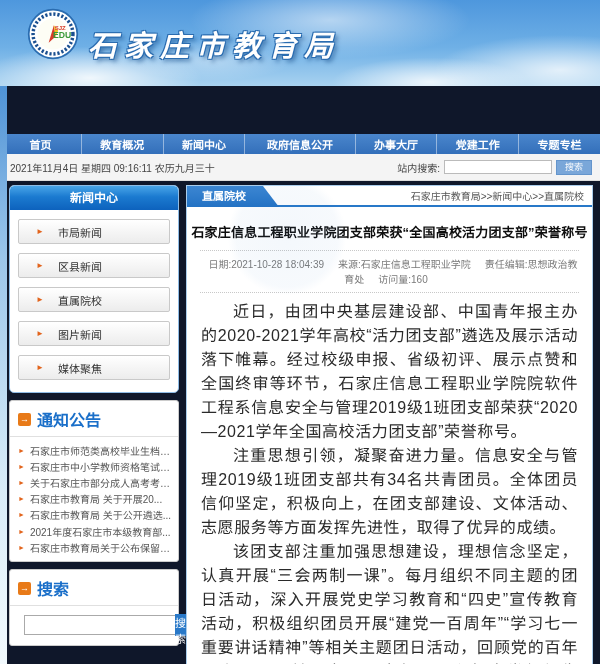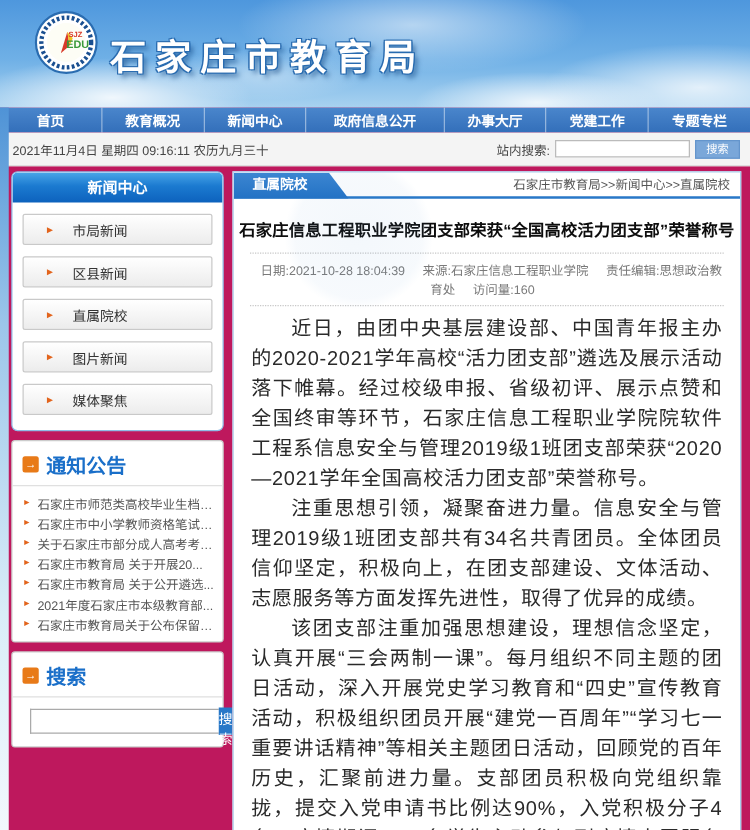--- a/index.html
+++ b/index.html
@@ -1,40 +1,41 @@
 <!DOCTYPE html>
 <html lang="zh-CN"><head>
 <meta charset="utf-8">
 <style>
   * { margin:0; padding:0; box-sizing:border-box; }
   html,body { width:600px; }
   body { font-family:"Liberation Sans","DejaVu Sans",sans-serif; background:#fff; }
-  .page { position:relative; width:600px; height:664px; overflow:hidden; background:#be185d; }
+  .page { position:relative; width:600px; height:664px; overflow:hidden; background:#0f172a; }
 
   
   .site-header{
     position:relative; height:86px; overflow:hidden;
     background:
       radial-gradient(ellipse 160px 45px at 90px 78px, rgba(255,255,255,.85), rgba(255,255,255,0) 70%),
       radial-gradient(ellipse 200px 55px at 330px 20px, rgba(255,255,255,.55), rgba(255,255,255,0) 70%),
       radial-gradient(ellipse 180px 50px at 560px 70px, rgba(255,255,255,.75), rgba(255,255,255,0) 70%),
       radial-gradient(ellipse 140px 35px at 430px 82px, rgba(255,255,255,.8), rgba(255,255,255,0) 70%),
       radial-gradient(ellipse 120px 30px at 210px 60px, rgba(255,255,255,.4), rgba(255,255,255,0) 70%),
       linear-gradient(180deg,#4e97dd 0%,#6fb0e6 55%,#a8d2f0 100%);
   }
   .logo-badge{ position:absolute; left:27px; top:8px; width:52px; height:52px; }
   .site-title{
     position:absolute; left:88px; top:22px;
     font-family:"DejaVu Serif","Liberation Serif",serif;
     font-size:29px; font-weight:bold; color:#fff; letter-spacing:7px;
     text-shadow:1px 1px 0 #2a6cb0,-1px -1px 0 #2a6cb0,1px -1px 0 #2a6cb0,-1px 1px 0 #2a6cb0,3px 3px 4px rgba(10,60,120,.55);
-  }
-
-  
-  .main-nav{ display:flex; height:20px; background:linear-gradient(180deg,#4a86cc,#336fba); }
+    font-style:italic;
+  }
+
+  
+  .main-nav{ display:flex; height:20px; background:linear-gradient(180deg,#4a86cc,#336fba);margin-top:48px; }
   .nav-item{
     flex:1; display:flex; align-items:center; justify-content:center;
     color:#fff; font-size:11px; font-weight:bold; cursor:pointer;
     border-right:1px solid rgba(255,255,255,.45); text-decoration:none;
   }
   .nav-item.wide{ flex:1.35; }
   .nav-item:last-child{ border-right:none; }
 
   
   .date-bar{

